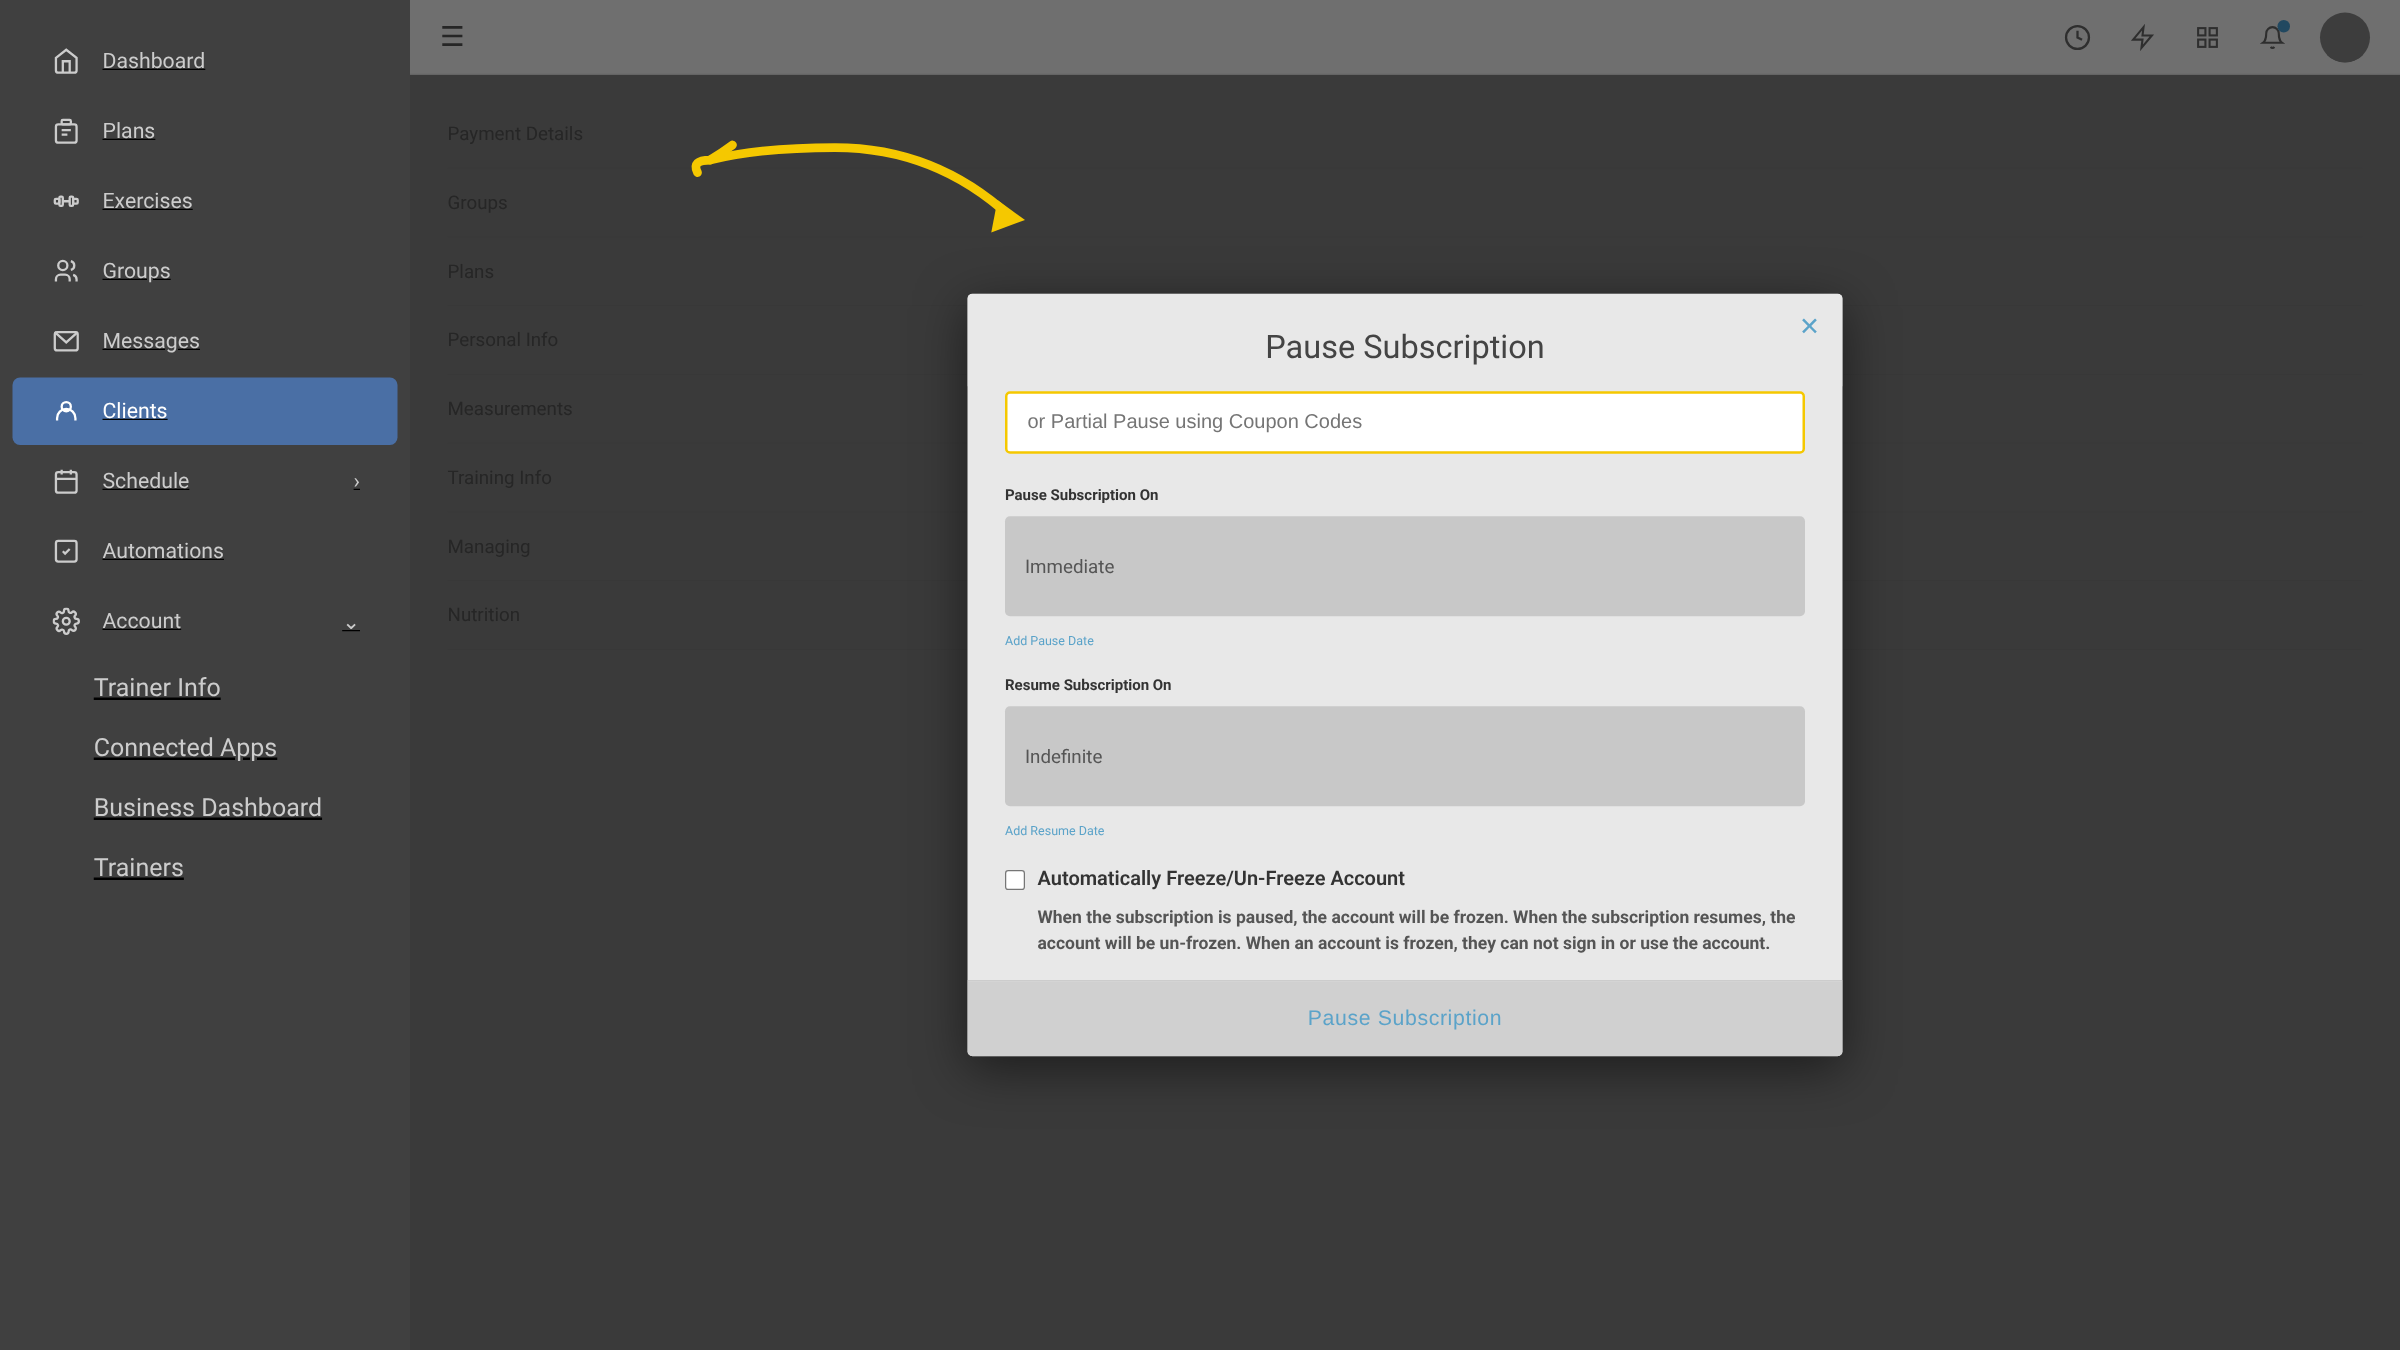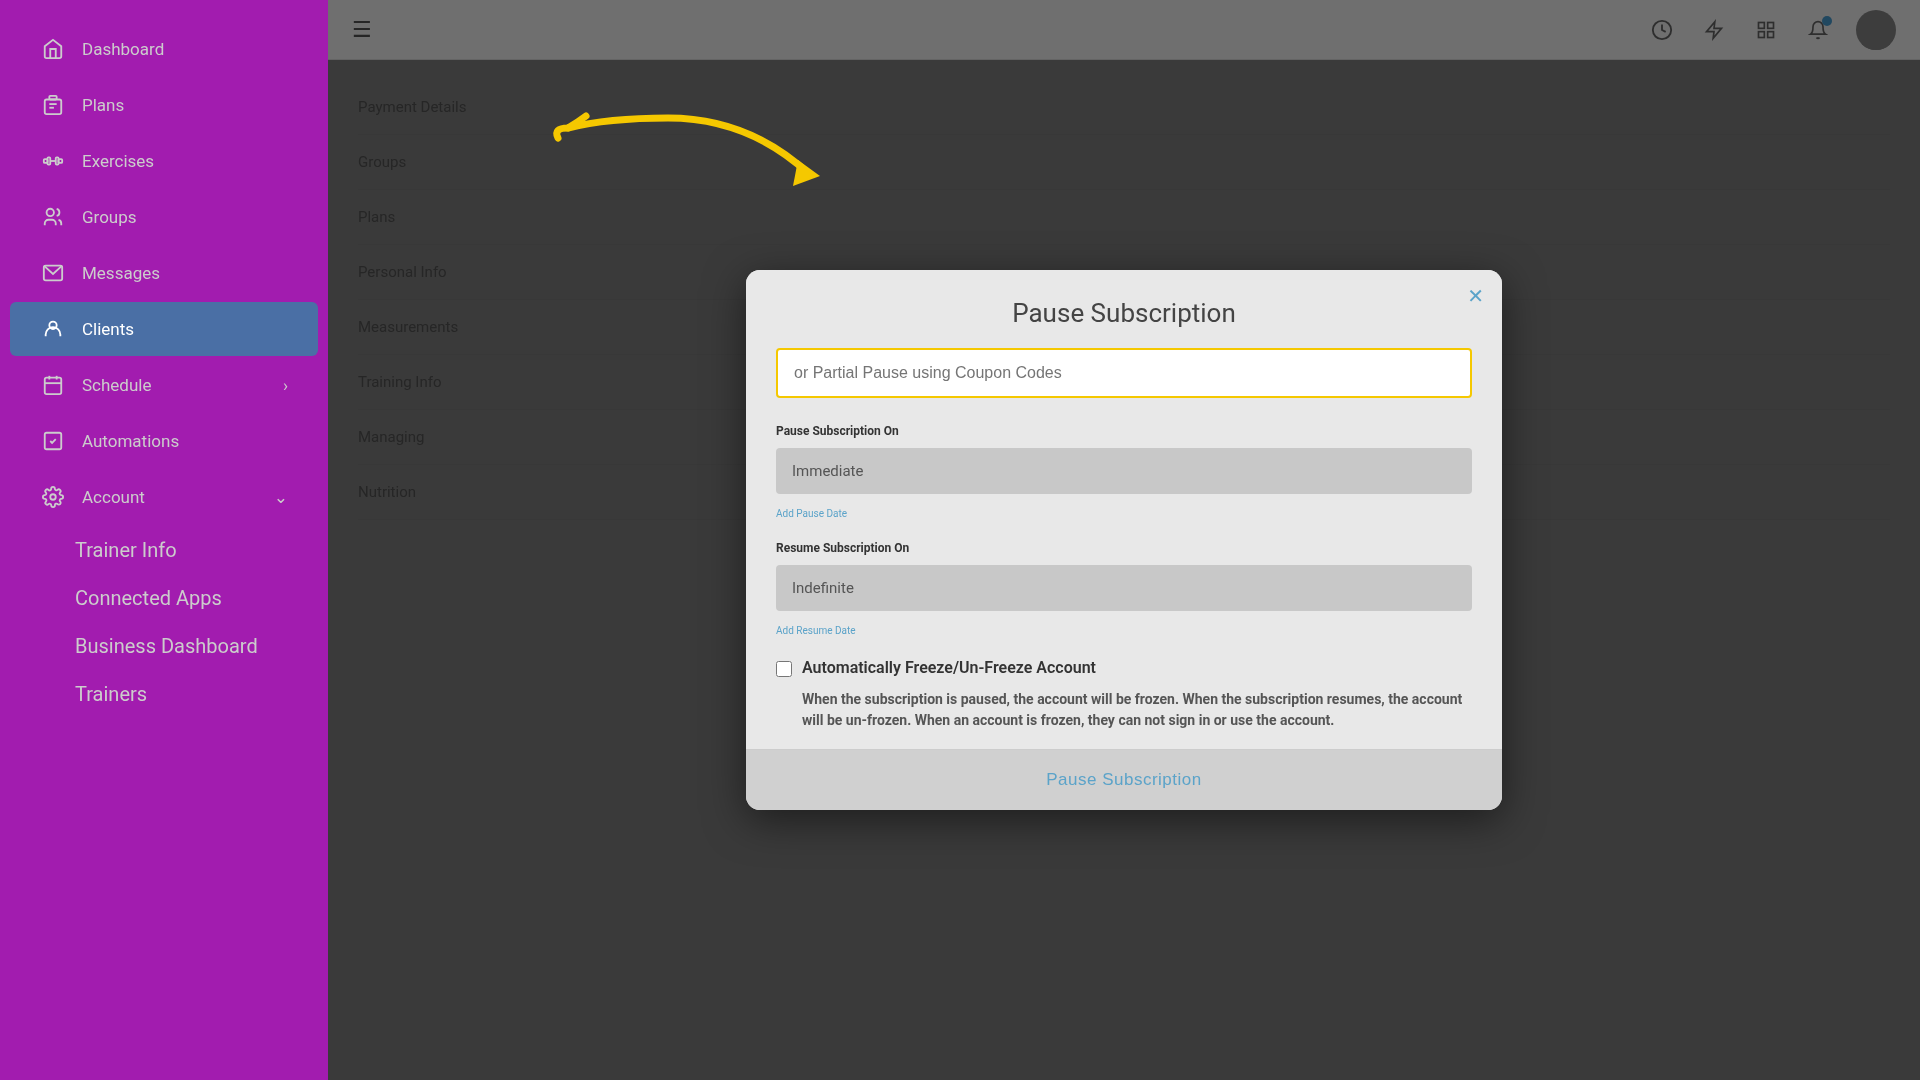--- a/index.html
+++ b/index.html
@@ -1,25 +1,26 @@
 <!DOCTYPE html>
 <html><head>
   <meta charset="utf-8">
   <style>
     * { box-sizing: border-box; margin: 0; padding: 0; }
     body { font-family: -apple-system, BlinkMacSystemFont, 'Segoe UI', Roboto, sans-serif; background: #1a1a1a; display: flex; height: 1080px; width: 1920px; overflow: hidden; }
 
     
     .sidebar {
       width: 328px;
-      background: #a21caf;
+      background: #404040;
       height: 100%;
       display: flex;
       flex-direction: column;
       flex-shrink: 0;
+      text-decoration: underline;
     }
     .sidebar-nav { padding: 20px 0; flex: 1; }
     .nav-item {
       display: flex;
       align-items: center;
       padding: 14px 30px;
       color: #ccc;
       cursor: pointer;
       font-size: 17px;
       gap: 16px;
@@ -104,22 +105,22 @@
       background: rgba(0,0,0,0.55);
       display: flex;
       align-items: center;
       justify-content: center;
       z-index: 10;
     }
 
     
     .modal {
       background: #e8e8e8;
-      border-radius: 14px;
-      width: 756px;
+      border-radius: 4px;
+      width: 700px;
       position: relative;
       overflow: hidden;
       box-shadow: 0 10px 40px rgba(0,0,0,0.5);
     }
     .modal-header {
       background: #e8e8e8;
       padding: 28px 30px 16px;
       text-align: center;
     }
     .modal-title {
@@ -158,21 +159,21 @@
 
     .section-label {
       font-size: 12px;
       font-weight: 700;
       color: #333;
       margin-bottom: 10px;
     }
 
     .dropdown-field {
       background: #c8c8c8;
-      padding: 14px 16px;
+      padding: 31px 16px;
       border-radius: 4px;
       color: #555;
       font-size: 15px;
       margin-bottom: 8px;
     }
 
     .add-link {
       color: #5ba3c9;
       font-size: 10px;
       cursor: pointer;

